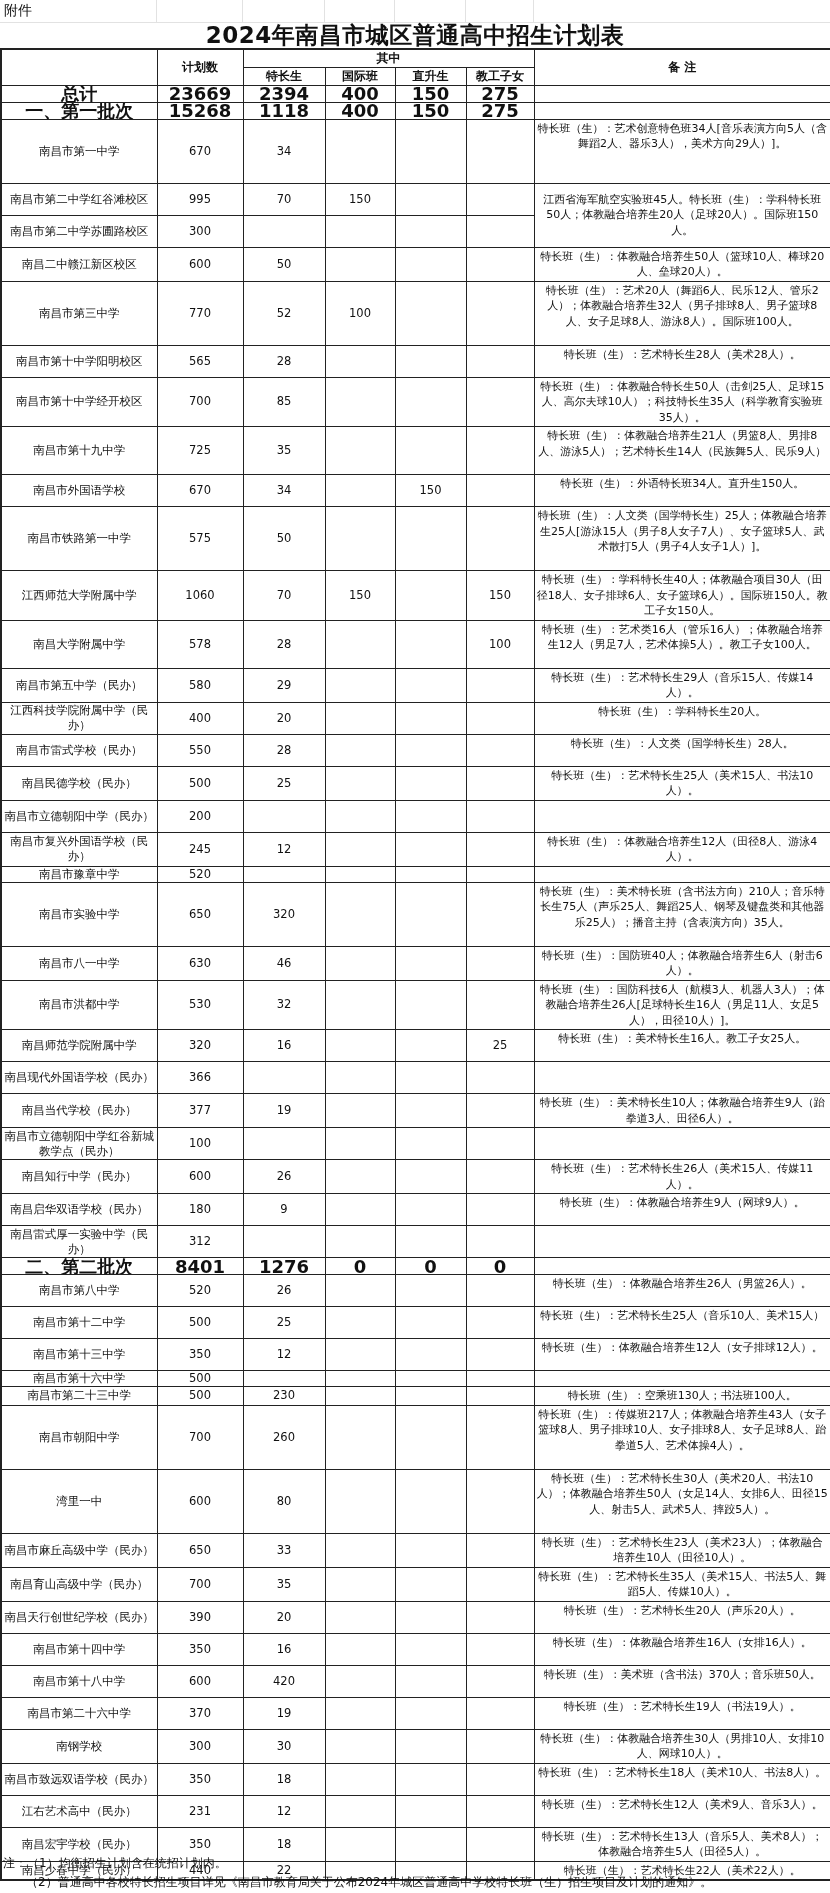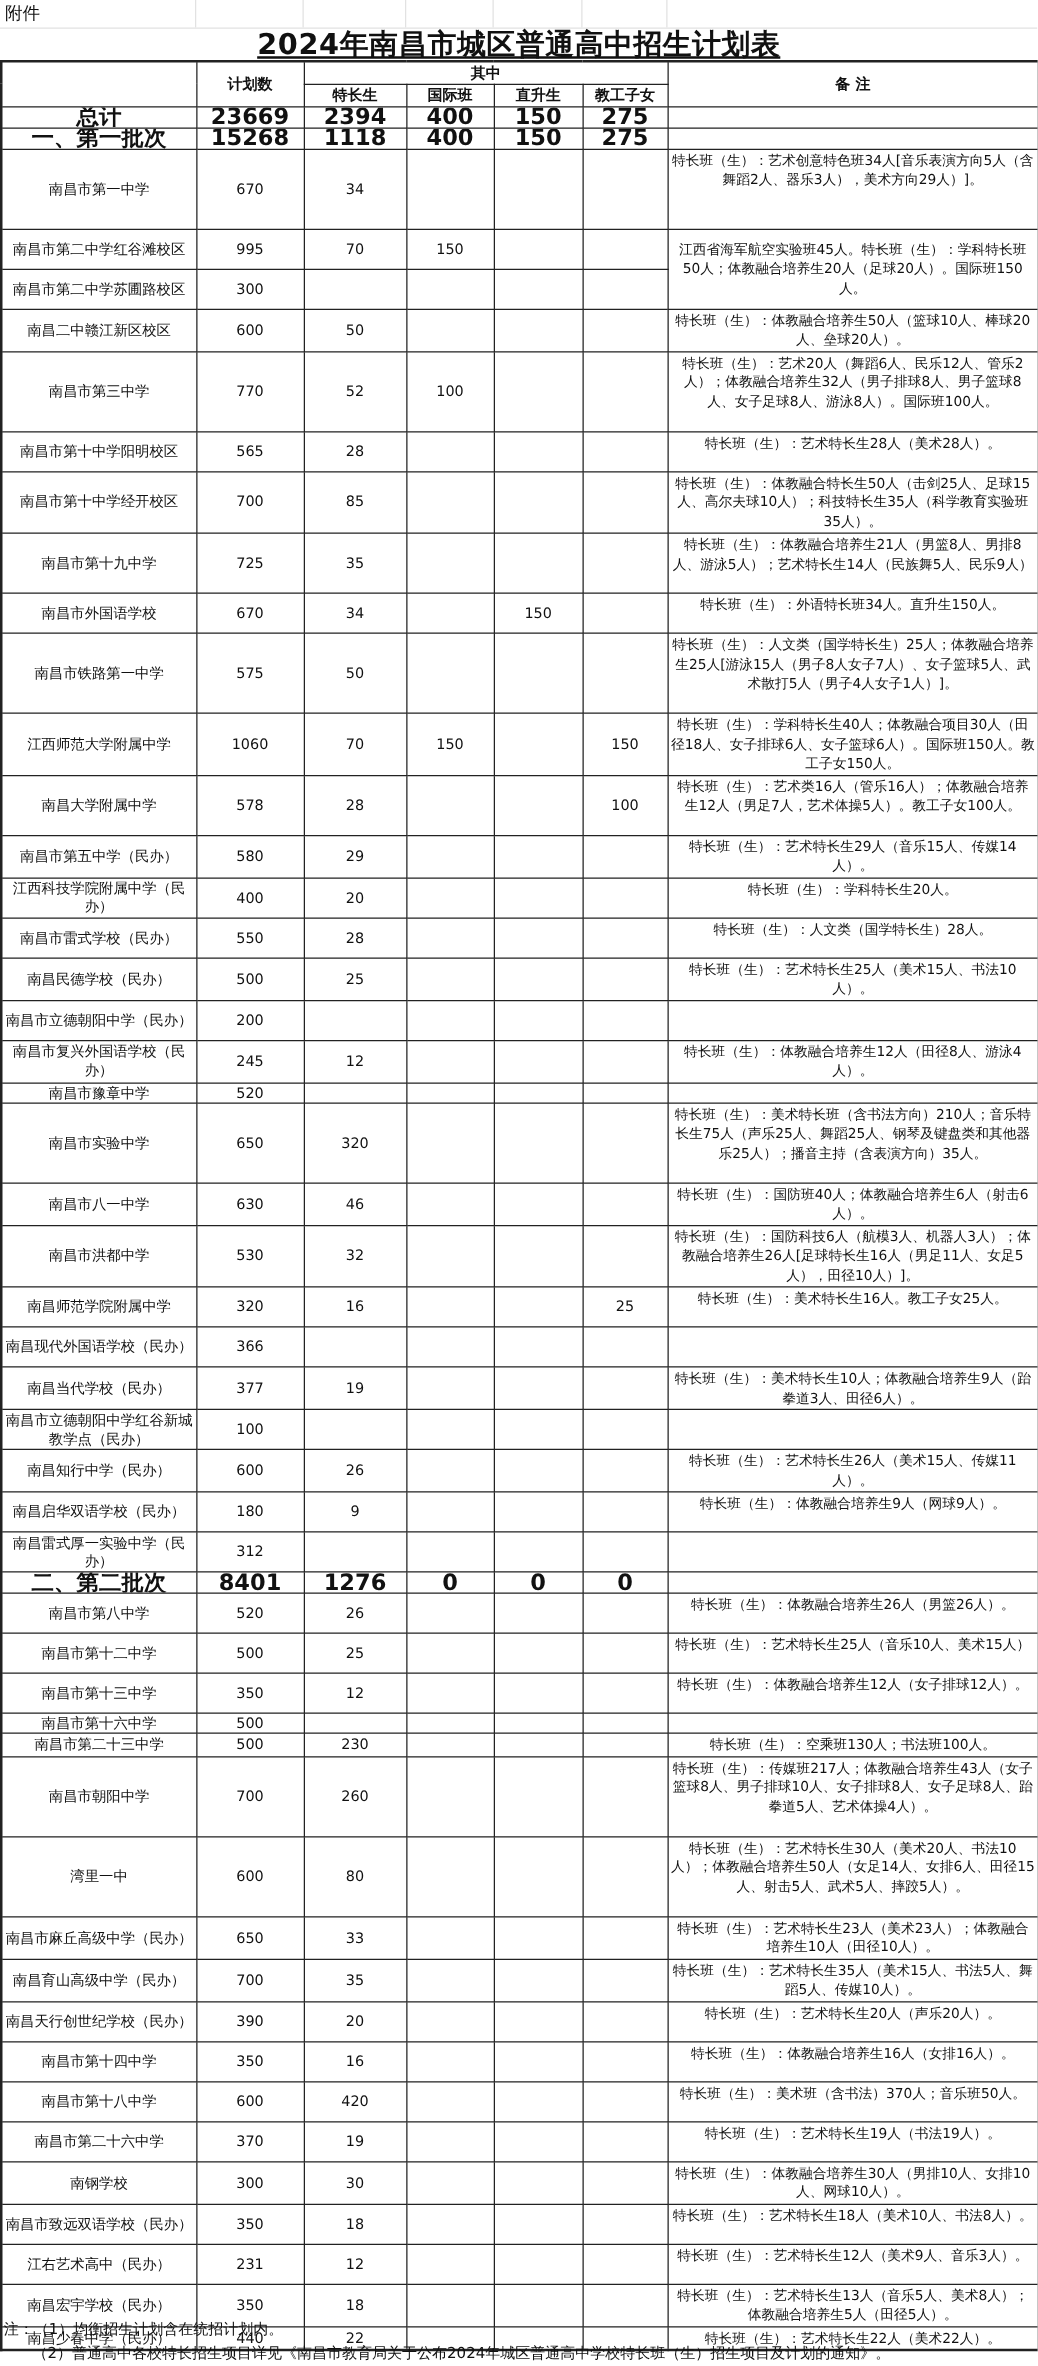--- a/index.html
+++ b/index.html
@@ -3,21 +3,21 @@
 <meta charset="utf-8">
 <style>
   html, body { margin:0; padding:0; background:#fff; }
   body { width:830px; height:1893px; position:relative; overflow:hidden;
          font-family:"DejaVu Sans","Liberation Sans",sans-serif; color:#111; }
   .attach { position:absolute; left:4px; top:2px; font-size:14px; }
   .gridtop { position:absolute; left:0; top:0; width:830px; height:48px; }
   .gridtop .v { position:absolute; top:0; height:22px; border-left:1px solid #e2e2e2; }
   .gridtop .h { position:absolute; left:0; width:830px; top:22px; border-top:1px solid #e2e2e2; }
   .title { position:absolute; left:0; width:830px; top:20px; text-align:center;
-           font-size:23px; font-weight:bold; letter-spacing:0.5px;text-decoration:underline; }
+           font-size:23px; font-weight:bold; letter-spacing:0.5px; }
   table { position:absolute; left:0; top:48px; border-collapse:collapse; table-layout:fixed;
           width:830px; }
   td, th { border:1px solid #222; padding:0 2px; font-size:11.5px; line-height:15px;
            text-align:center; vertical-align:middle; overflow:hidden; }
   th { font-weight:bold; font-size:12px; }
   td.note { text-align:center; font-size:11px; line-height:15.5px; vertical-align:top; padding:1px 2px; }
   td.name { font-size:11.5px; }
   tr.bold td { font-weight:bold; font-size:18px; }
   table { border:2px solid #222; }
   .footnote { position:absolute; left:3px; font-size:12px; }

